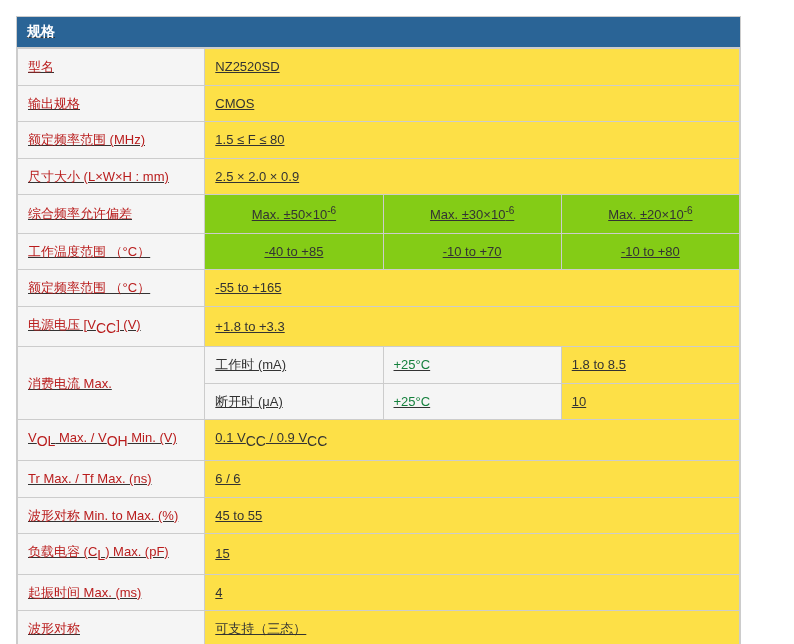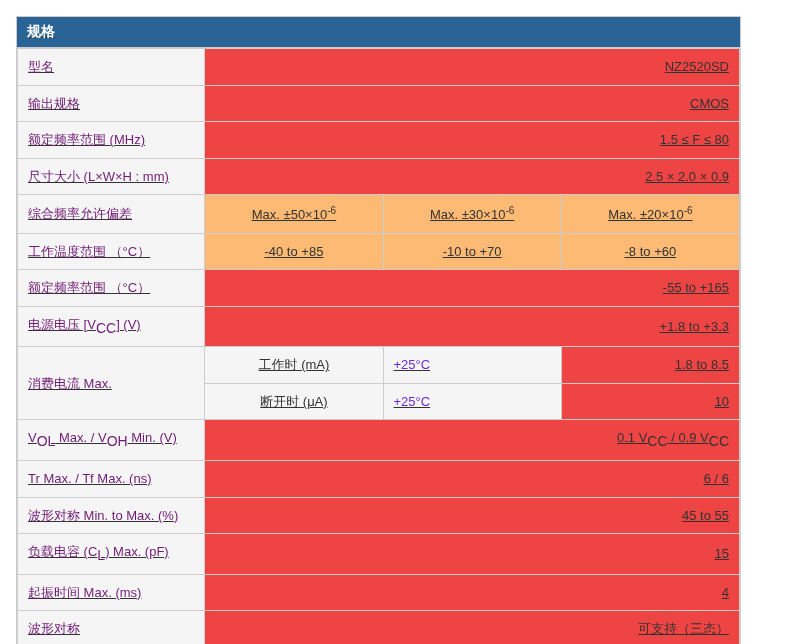--- a/index.html
+++ b/index.html
@@ -30,42 +30,41 @@
     td, th {
       border: 1px solid #ccc;
       padding: 8px 10px;
       vertical-align: middle;
       line-height: 1.5;
     }
     .label-col {
       background: #f5f5f5;
       width: 165px;
       font-weight: normal;
-      color: #701a75;
+      color: #b91c1c;
     }
     .label-col-sub {
       background: #f5f5f5;
       width: 100px;
       font-weight: normal;
       color: #333;
-      text-align: center;
     }
     .label-col-sub2 {
       background: #f5f5f5;
       width: 70px;
       font-weight: normal;
-      color: #6d28d9;
+      color: #15803d;
     }
     .value-col {
-      text-align: right;
-      background: #ef4444;
+      text-align: left;
+      background: #fde047;
     }
     .value-col-third {
       text-align: center;
-      background: #fdba74;
+      background: #84cc16;
       width: 157px;
     }
     tr:nth-child(even) .value-col,
     tr:nth-child(even) .label-col {
       
     }
     sup { font-size: 10px; }
     sub { font-size: 14px; }
   </style>
 </head>
@@ -96,21 +95,21 @@
         <tr>
           <td class="label-col">综合频率允许偏差</td>
           <td class="value-col-third">Max. ±50×10<sup>-6</sup></td>
           <td class="value-col-third">Max. ±30×10<sup>-6</sup></td>
           <td class="value-col-third">Max. ±20×10<sup>-6</sup></td>
         </tr>
         <tr>
           <td class="label-col">工作温度范围 （°C）</td>
           <td class="value-col-third">-40 to +85</td>
           <td class="value-col-third">-10 to +70</td>
-          <td class="value-col-third">-8 to +60</td>
+          <td class="value-col-third">-10 to +80</td>
         </tr>
         <tr>
           <td class="label-col">额定频率范围 （°C）</td>
           <td class="value-col" colspan="3">-55 to +165</td>
         </tr>
         <tr>
           <td class="label-col">电源电压 [V<sub>CC</sub>] (V)</td>
           <td class="value-col" colspan="3">+1.8 to +3.3</td>
         </tr>
         <tr>

